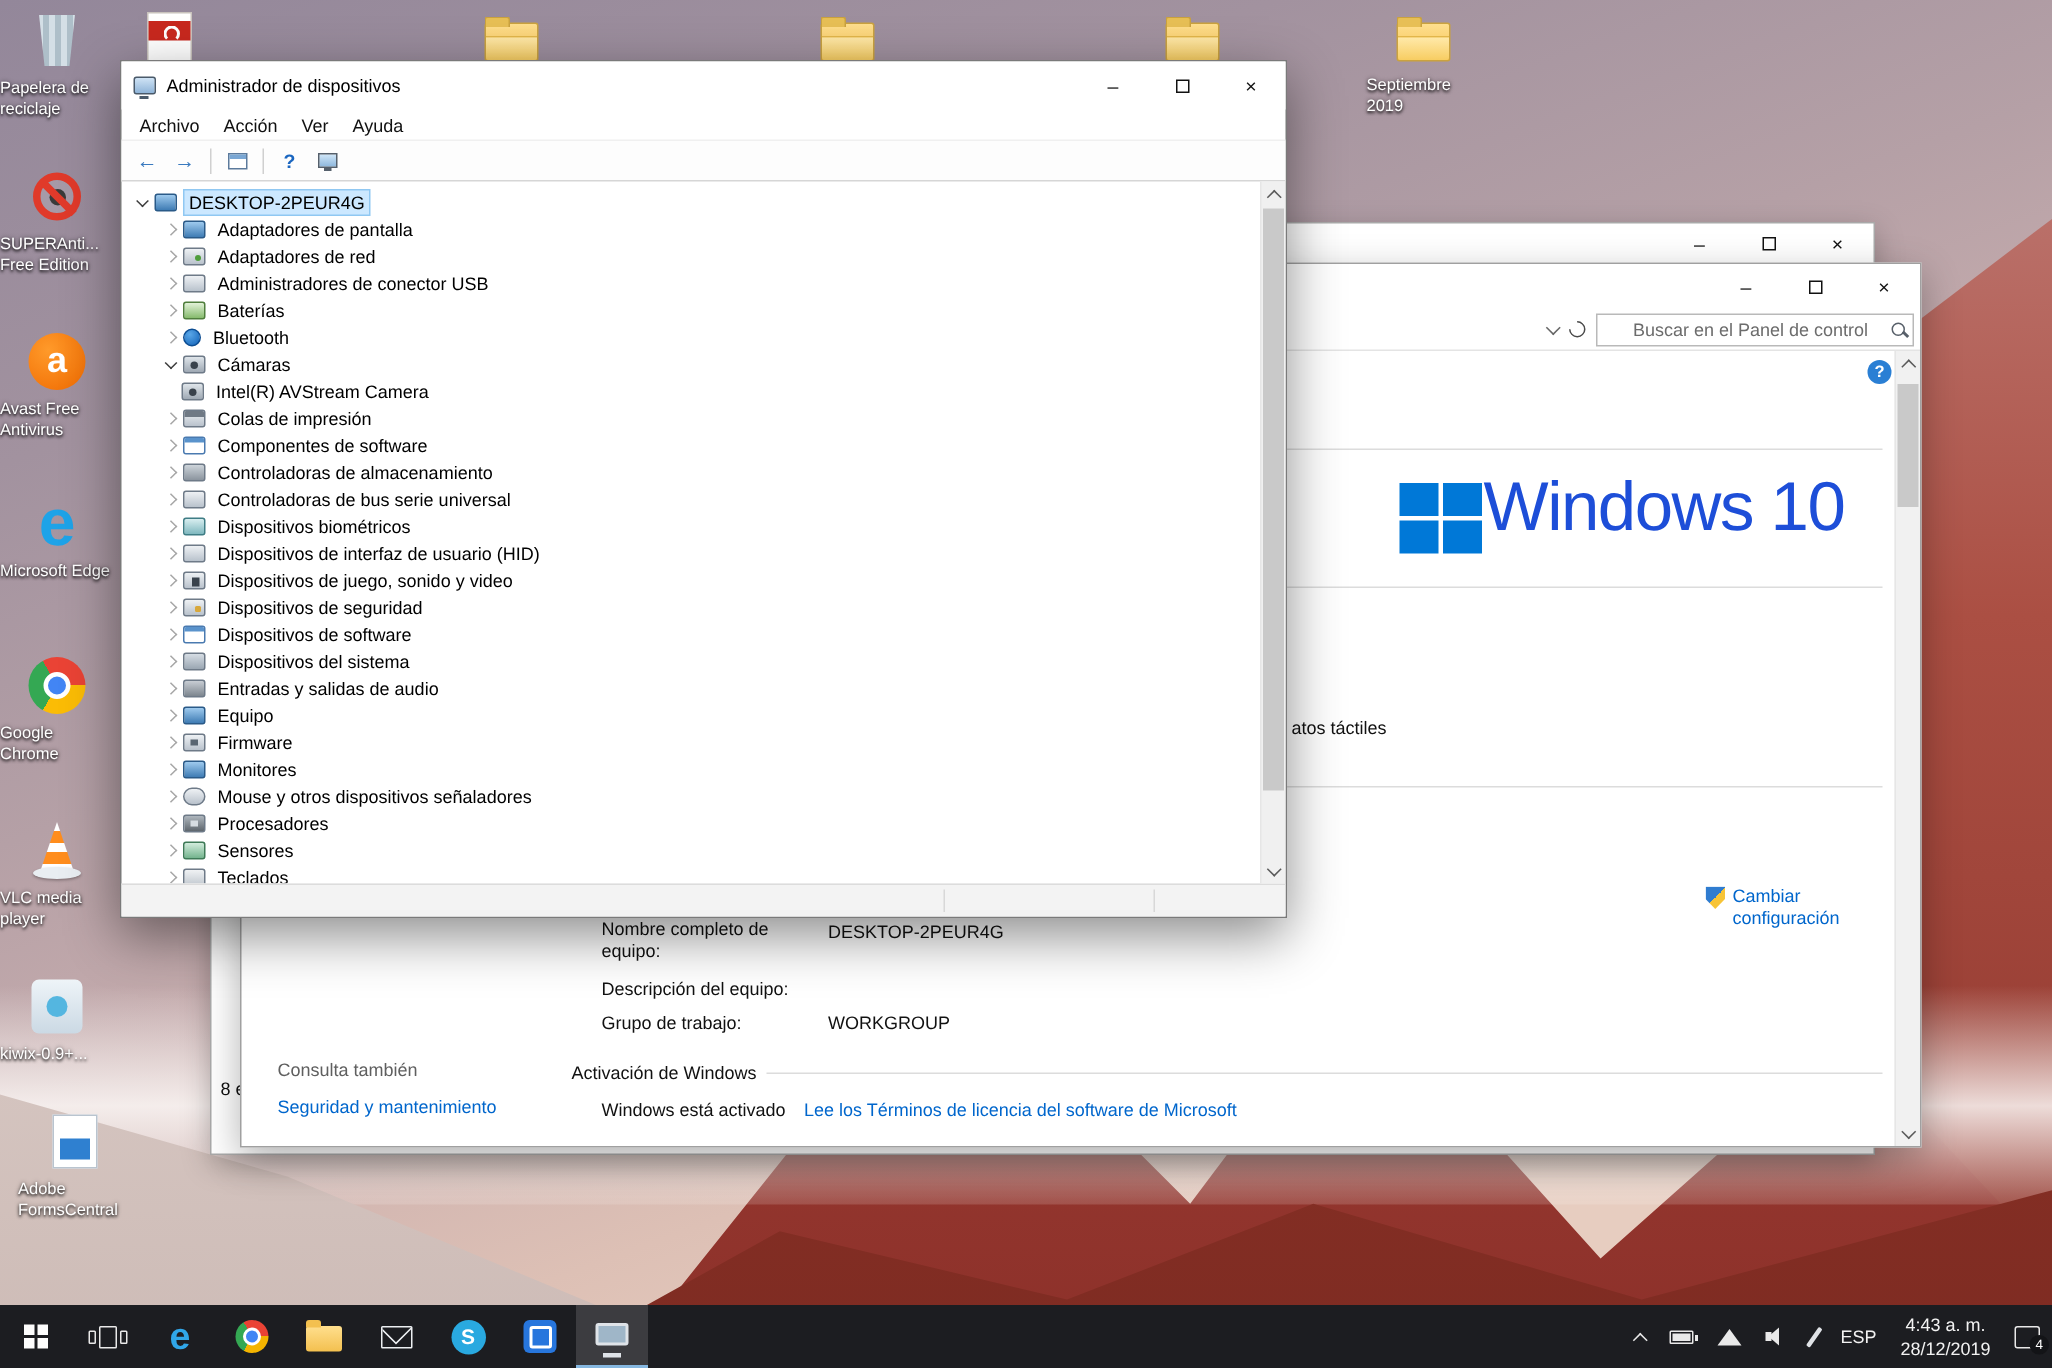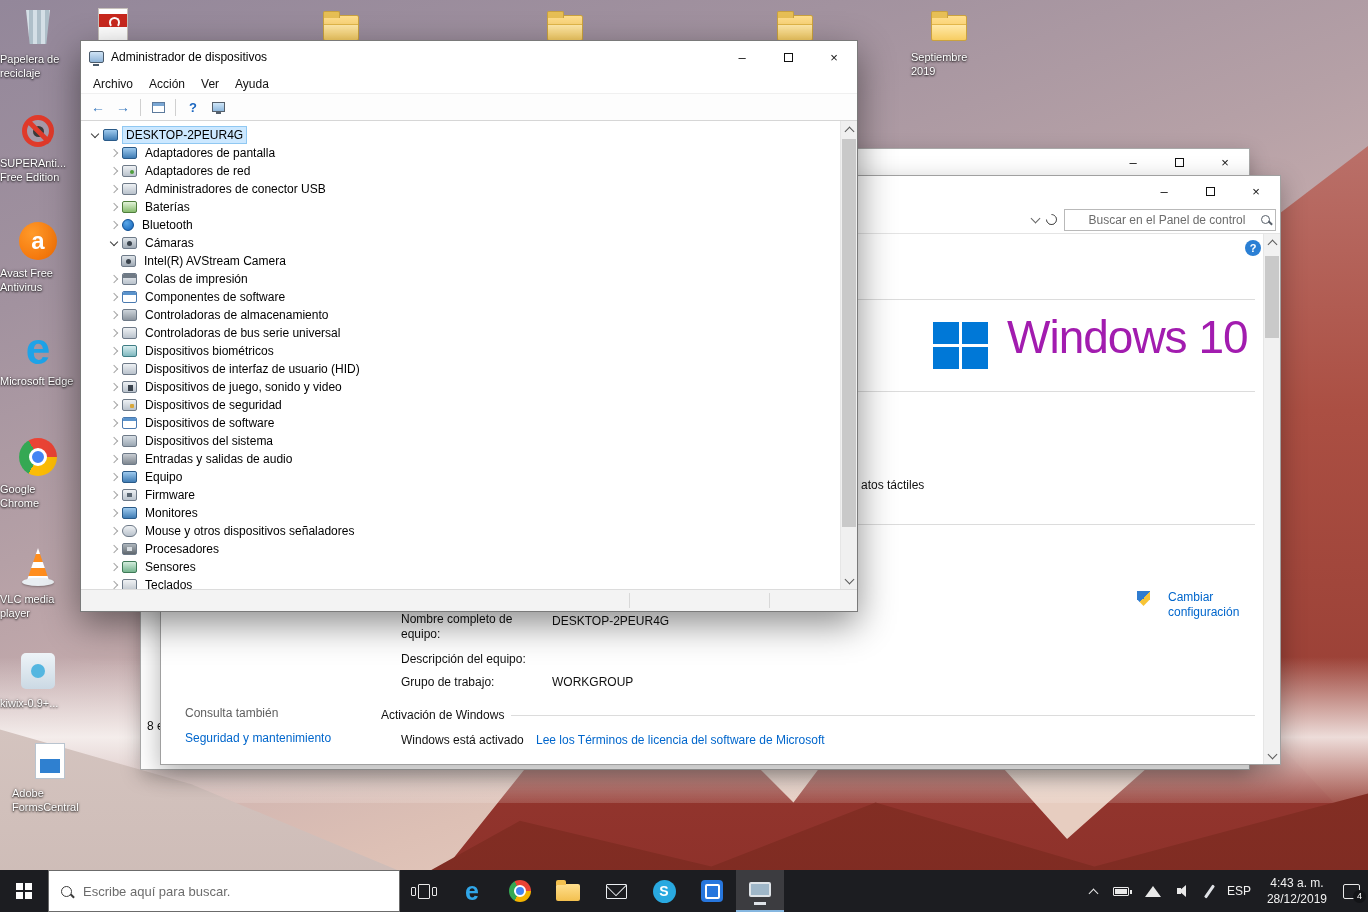--- a/index.html
+++ b/index.html
@@ -79,24 +79,24 @@
   .sarr { position:absolute; left:0; right:0; height:17px; }
   .sarr::before { content:''; display:block; width:6px; height:6px; border-right:1.3px solid #5a5a5a; border-bottom:1.3px solid #5a5a5a; margin:0 auto; }
   .sarr.up { top:0; } .sarr.up::before { transform:rotate(225deg); margin-top:7px; }
   .sarr.down { bottom:0; } .sarr.down::before { transform:rotate(45deg); margin-top:4px; }
   .s-thumb { position:absolute; left:1px; right:1px; background:#c9c9c9; }
   .sw-scroll .s-thumb { top:22px; height:82px; }
   .sw-line { position:absolute; left:226px; right:25px; height:1px; background:#dcdcdc; }
   .sw-line.l1 { top:123px; } .sw-line.l2 { top:215px; } .sw-line.l3 { top:348px; }
   .sw-flag { position:absolute; left:772px; top:146px; display:grid; grid-template-columns:26px 26px; grid-template-rows:22px 22px; gap:3px; }
   .sw-flag i { background:#0078d7; }
-  .sw-osname { position:absolute; left:846px; top:134px; font-size:46px; font-weight:300; color:#a21caf; letter-spacing:-1px; }
+  .sw-osname { position:absolute; left:828px; top:134px; font-size:46px; font-weight:300; color:#1d4ed8; letter-spacing:-1px; }
   .sw-text { position:absolute; font-size:12px; color:#111; }
   .sw-touch { left:700px; top:302px; }
-  .sw-change { position:absolute; left:976px; top:414px; display:flex; gap:18px; }
+  .sw-change { position:absolute; left:976px; top:414px; display:flex; gap:5px; }
   .shield { width:13px; height:15px; flex:none; margin-top:1px; clip-path:polygon(0 0,100% 0,100% 55%,50% 100%,0 55%); background:linear-gradient(135deg,#2f7cd0 0 50%,#f7c437 50% 100%); }
   .sw-change-text { width:92px; font-size:12px; color:#0066cc; line-height:1.22; }
   .sw-namelabel { left:240px; top:436px; width:132px; line-height:1.25; }
   .sw-namevalue { left:391px; top:438px; }
   .sw-desclabel { left:240px; top:476px; }
   .sw-wglabel { left:240px; top:499px; }
   .sw-wgvalue { left:391px; top:499px; }
   .sw-acthead { left:220px; top:532px; }
   .sw-actline { position:absolute; left:350px; right:25px; top:539px; height:1px; background:#dcdcdc; }
   .sw-actstatus { left:240px; top:557px; }
@@ -579,24 +579,20 @@
 
   <div class="taskbar">
     <div class="tslot">
       <span class="startflag">
           <i></i>
           <i></i>
           <i></i>
           <i></i>
         </span>
     </div>
-    <div class="tsearch">
-      <span class="mag"></span>
-      <input placeholder="Escribe aquí para buscar." style="">
-    </div>
     <div class="tslot">
       <span class="tv">
           <i></i>
           <i class="mid"></i>
           <i></i>
         </span>
     </div>
     <div class="apps">
 
         <div class="tslot">

